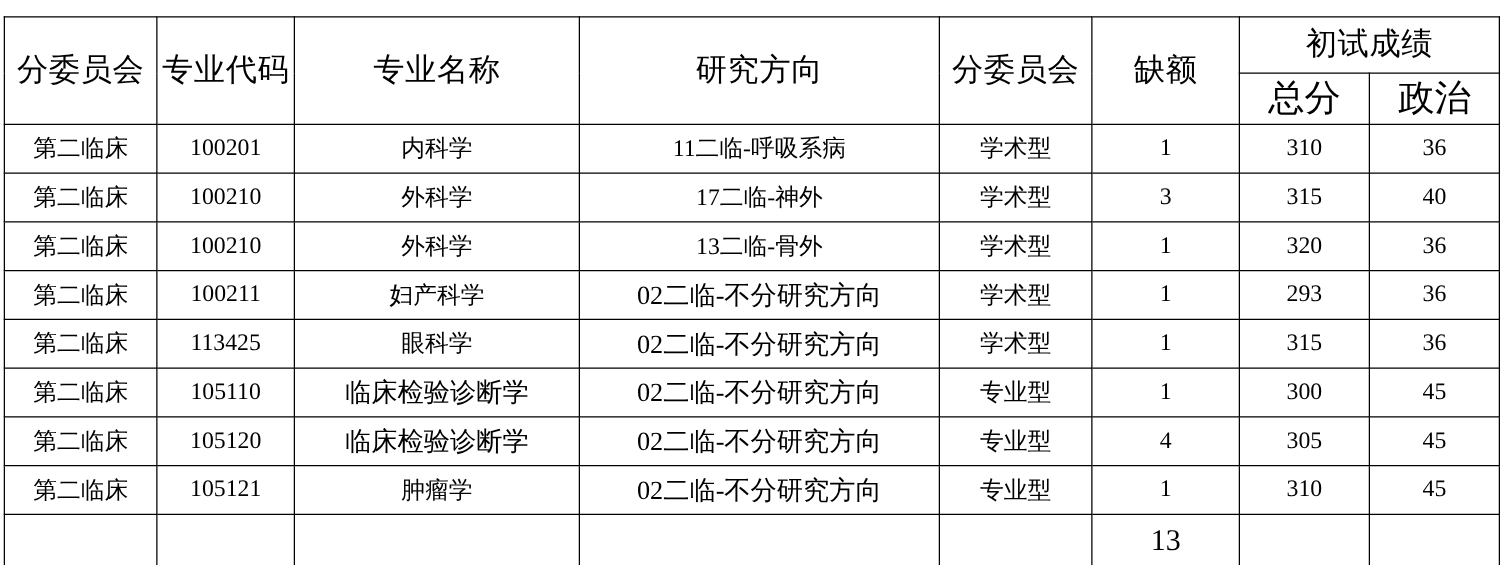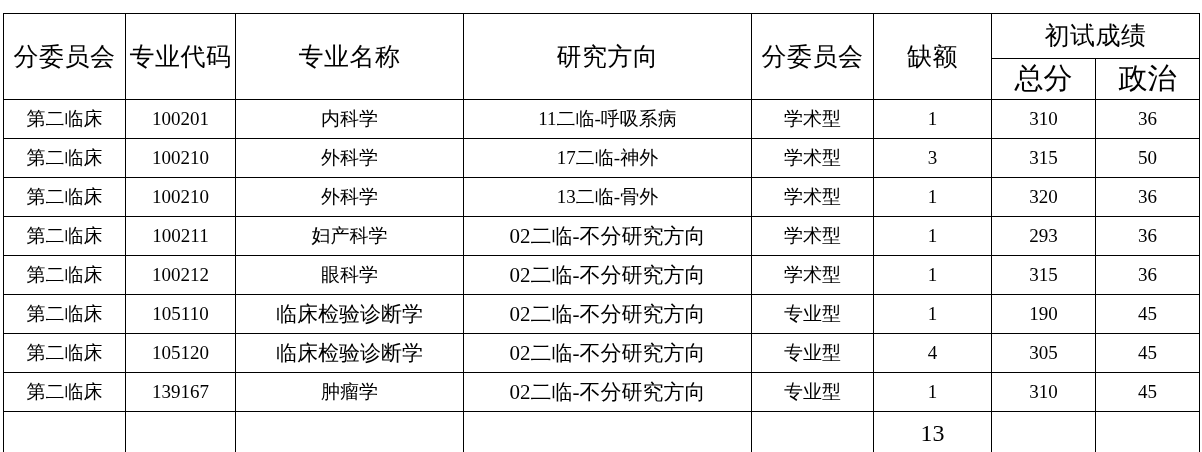--- a/index.html
+++ b/index.html
@@ -111,21 +111,21 @@
         <td class="cell">36</td>
       </tr>
       <tr>
         <td class="cell">第二临床</td>
         <td class="cell">100210</td>
         <td class="cell">外科学</td>
         <td class="cell">17二临-神外</td>
         <td class="cell">学术型</td>
         <td class="cell">3</td>
         <td class="cell">315</td>
-        <td class="cell">50</td>
+        <td class="cell">40</td>
       </tr>
       <tr>
         <td class="cell">第二临床</td>
         <td class="cell">100210</td>
         <td class="cell">外科学</td>
         <td class="cell">13二临-骨外</td>
         <td class="cell">学术型</td>
         <td class="cell">1</td>
         <td class="cell">320</td>
         <td class="cell">36</td>
@@ -135,51 +135,51 @@
         <td class="cell">100211</td>
         <td class="cell">妇产科学</td>
         <td class="cell small">02二临-不分研究方向</td>
         <td class="cell">学术型</td>
         <td class="cell">1</td>
         <td class="cell">293</td>
         <td class="cell">36</td>
       </tr>
       <tr>
         <td class="cell">第二临床</td>
-        <td class="cell">100212</td>
+        <td class="cell">113425</td>
         <td class="cell">眼科学</td>
         <td class="cell small">02二临-不分研究方向</td>
         <td class="cell">学术型</td>
         <td class="cell">1</td>
         <td class="cell">315</td>
         <td class="cell">36</td>
       </tr>
       <tr>
         <td class="cell">第二临床</td>
         <td class="cell">105110</td>
         <td class="cell small">临床检验诊断学</td>
         <td class="cell small">02二临-不分研究方向</td>
         <td class="cell">专业型</td>
         <td class="cell">1</td>
-        <td class="cell">190</td>
+        <td class="cell">300</td>
         <td class="cell">45</td>
       </tr>
       <tr>
         <td class="cell">第二临床</td>
         <td class="cell">105120</td>
         <td class="cell small">临床检验诊断学</td>
         <td class="cell small">02二临-不分研究方向</td>
         <td class="cell">专业型</td>
         <td class="cell">4</td>
         <td class="cell">305</td>
         <td class="cell">45</td>
       </tr>
       <tr>
         <td class="cell">第二临床</td>
-        <td class="cell">139167</td>
+        <td class="cell">105121</td>
         <td class="cell">肿瘤学</td>
         <td class="cell small">02二临-不分研究方向</td>
         <td class="cell">专业型</td>
         <td class="cell">1</td>
         <td class="cell">310</td>
         <td class="cell">45</td>
       </tr>
       <tr>
         <td class="blank"></td>
         <td class="blank"></td>

